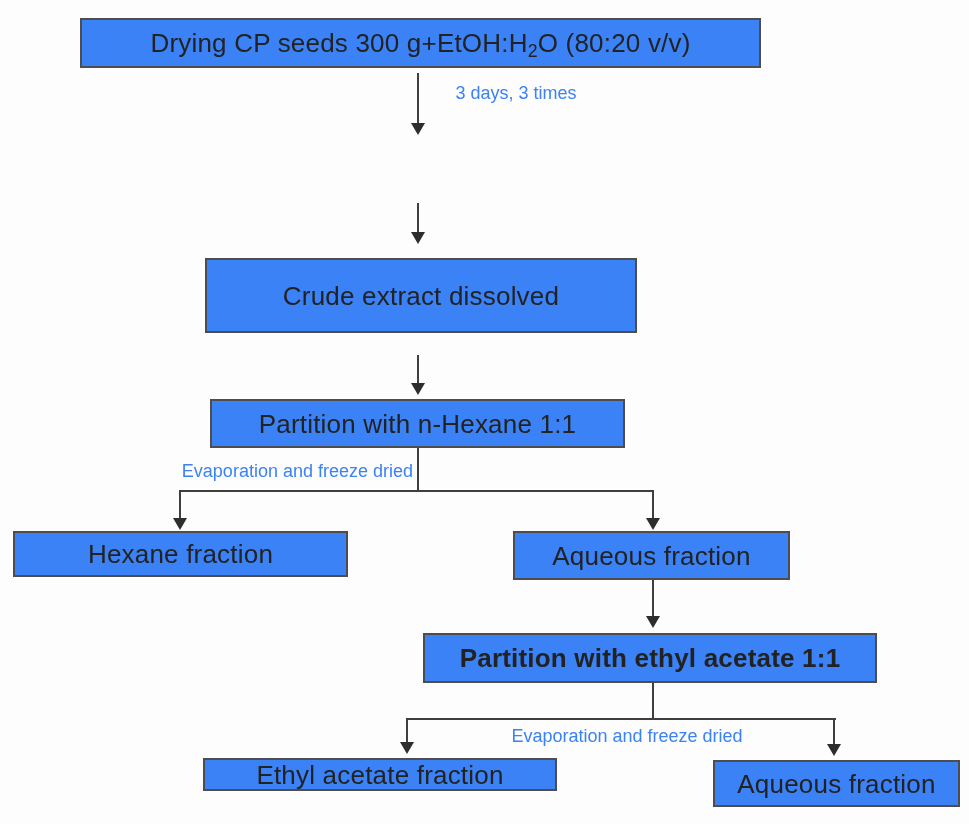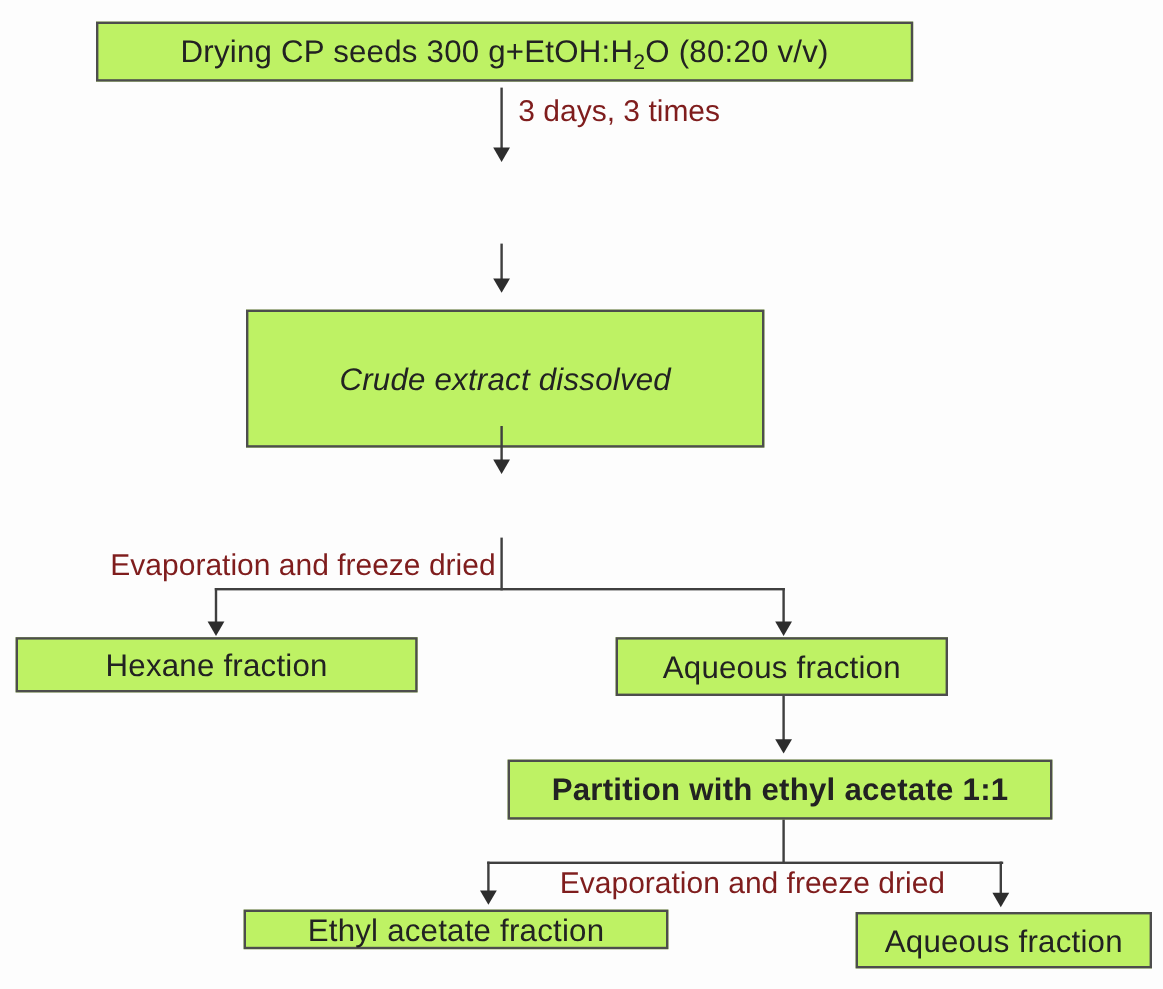--- a/index.html
+++ b/index.html
@@ -9,44 +9,44 @@
     font-family:"Liberation Sans", sans-serif;
     color:#1f1f1f;
     position:relative;
     overflow:hidden;
   }
   .stage{position:absolute;left:0;top:0;width:969px;height:824px;}
   .box{
     position:absolute;
     box-sizing:border-box;
     border:2px solid #4d4d4d;
-    background:#bef264;
+    background:#3b82f6;
     display:flex;
     align-items:center;
     justify-content:center;
     text-align:center;
     font-size:26px;
     line-height:30px;
     color:#222;
     letter-spacing:0.2px;
   }
   .box sub{font-size:0.68em;line-height:0;vertical-align:-0.3em;}
   .vline{position:absolute;width:2px;background:#3f3f3f;}
   .hline{position:absolute;height:2px;background:#3f3f3f;}
   .arrowhead{
     position:absolute;width:0;height:0;
     border-left:7px solid transparent;
     border-right:7px solid transparent;
     border-top:12px solid #2d2d2d;
   }
   .edge-label{
     position:absolute;
-    font-size:25px;
+    font-size:18px;
     line-height:27px;
-    color:#7f1d1d;
+    color:#3b82f6;
     white-space:nowrap;
   }
   .center{text-align:center;}
   .right{text-align:right;}
 </style>
 </head>
 <body>
 
 <div class="stage">
 
@@ -57,29 +57,32 @@
   <div class="vline" style="left:417px;top:73px;height:51px;"></div>
   <div class="arrowhead" style="left:411px;top:123px;"></div>
   <div class="edge-label center" style="left:430px;top:80px;width:172px;">
     <div>3 days, 3 times</div>
   </div>
 
 
   <div class="vline" style="left:417px;top:203px;height:30px;"></div>
   <div class="arrowhead" style="left:411px;top:232px;"></div>
 
-  <div class="box" style="left:205px;top:258px;width:432px;height:115px;font-style:italic;">
+  <div class="box" style="left:205px;top:258px;width:432px;height:75px;">
     <div>
       <div>Crude extract dissolved</div>
     </div>
   </div>
 
   <div class="vline" style="left:417px;top:355px;height:29px;"></div>
   <div class="arrowhead" style="left:411px;top:383px;"></div>
 
+  <div class="box" style="left:210px;top:399px;width:415px;height:49px;">
+    <span>Partition with n-Hexane 1:1</span>
+  </div>
 
   <div class="vline" style="left:417px;top:448px;height:44px;"></div>
   <div class="edge-label right" style="left:85px;top:458px;width:328px;">Evaporation and freeze dried</div>
   <div class="hline" style="left:179px;top:490px;width:475px;"></div>
   <div class="vline" style="left:179px;top:490px;height:29px;"></div>
   <div class="arrowhead" style="left:173px;top:518px;"></div>
   <div class="vline" style="left:652px;top:490px;height:29px;"></div>
   <div class="arrowhead" style="left:646px;top:518px;"></div>
 
   <div class="box" style="left:13px;top:531px;width:335px;height:46px;justify-content:center;">

